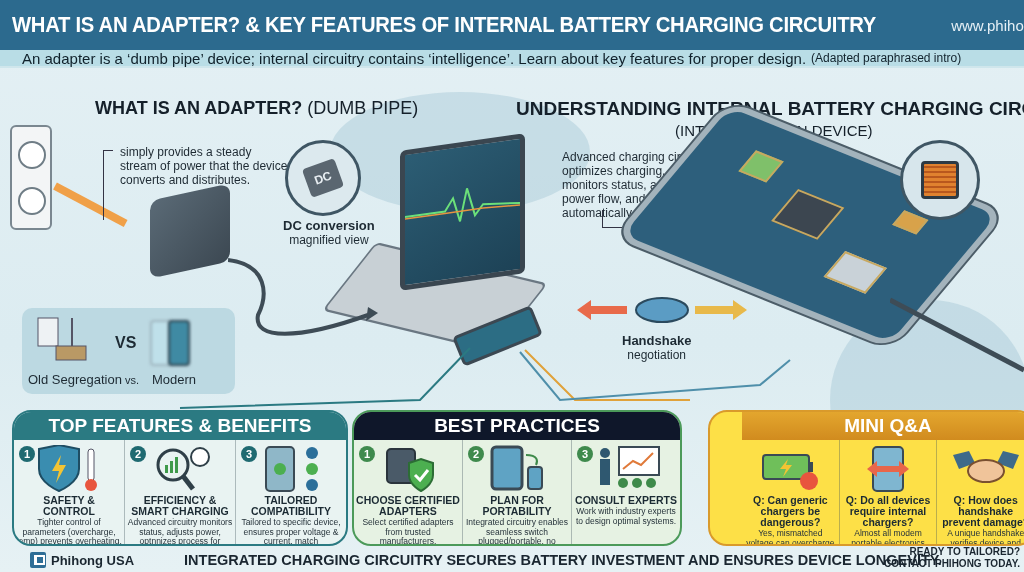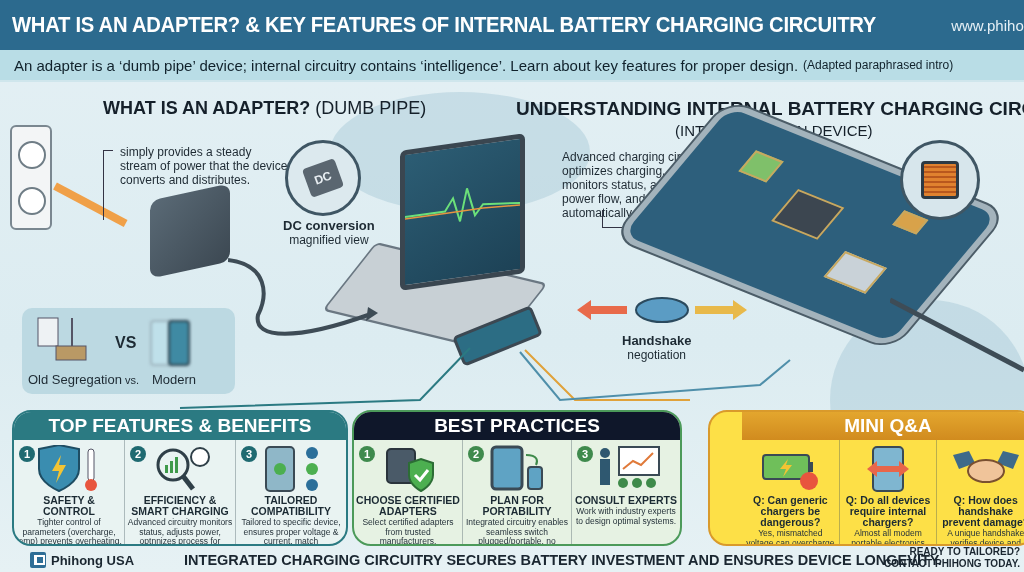--- a/index.html
+++ b/index.html
@@ -16,24 +16,24 @@
     display: flex; align-items: center; justify-content: space-between;
     padding: 0 14px 0 12px;
   }
   .header h1 {
     font-family: "Liberation Sans", sans-serif;
     font-weight: bold; color: #fff; font-size: 22px; letter-spacing: -0.3px;
     transform: scaleX(0.92); transform-origin: left center; white-space: nowrap;
   }
   .header .url { color: #e6f0f6; font-size: 15px; }
   .intro {
-    position: absolute; left: 0; top: 50px; width: 1024px; height: 32px;
+    position: absolute; left: 0; top: 50px; width: 1024px; height: 18px;
     background: #b9dde6;
     border-bottom: 2px solid #cfe6ec;
-    display: flex; align-items: center; padding-left: 14px;
+    display: flex; align-items: center; padding-left: 22px;
     font-size: 15px; color: #10212b; white-space: nowrap;
   }
   .intro .note { font-size: 12px; margin-left: 5px; }
 
   .map-blob { position: absolute; border-radius: 50%; background: rgba(150,190,205,0.35); }
 
   .sec-title { position: absolute; font-weight: bold; font-size: 18px; color: #15202a; white-space: nowrap; }
   .sec-title .light { font-weight: normal; }
   .sec-sub { position: absolute; font-size: 15px; color: #15202a; }
 
@@ -139,21 +139,21 @@
   <span class="url">www.phihong.com</span>
 </div>
 <div class="intro">
   <span>An adapter is a ‘dumb pipe’ device; internal circuitry contains ‘intelligence’. Learn about key features for proper design.</span>
   <span class="note">(Adapted paraphrased intro)</span>
 </div>
 
 <div class="map-blob" style="left:330px;top:92px;width:260px;height:120px;"></div>
 <div class="map-blob" style="left:830px;top:300px;width:200px;height:200px;"></div>
 
-<div class="sec-title" style="left:103px;top:98px;">
+<div class="sec-title" style="left:95px;top:98px;">
   <span>WHAT IS AN ADAPTER?</span>
   <span class="light">(DUMB PIPE)</span>
 </div>
 
 <div class="outlet">
   <div class="socket" style="top:14px;"></div>
   <div class="socket" style="top:60px;"></div>
 </div>
 <div class="arrow-orange"></div>
 <div class="callout-line" style="left:103px;top:150px;width:10px;height:70px;border-left-width:1px;border-top-width:1px;"></div>

